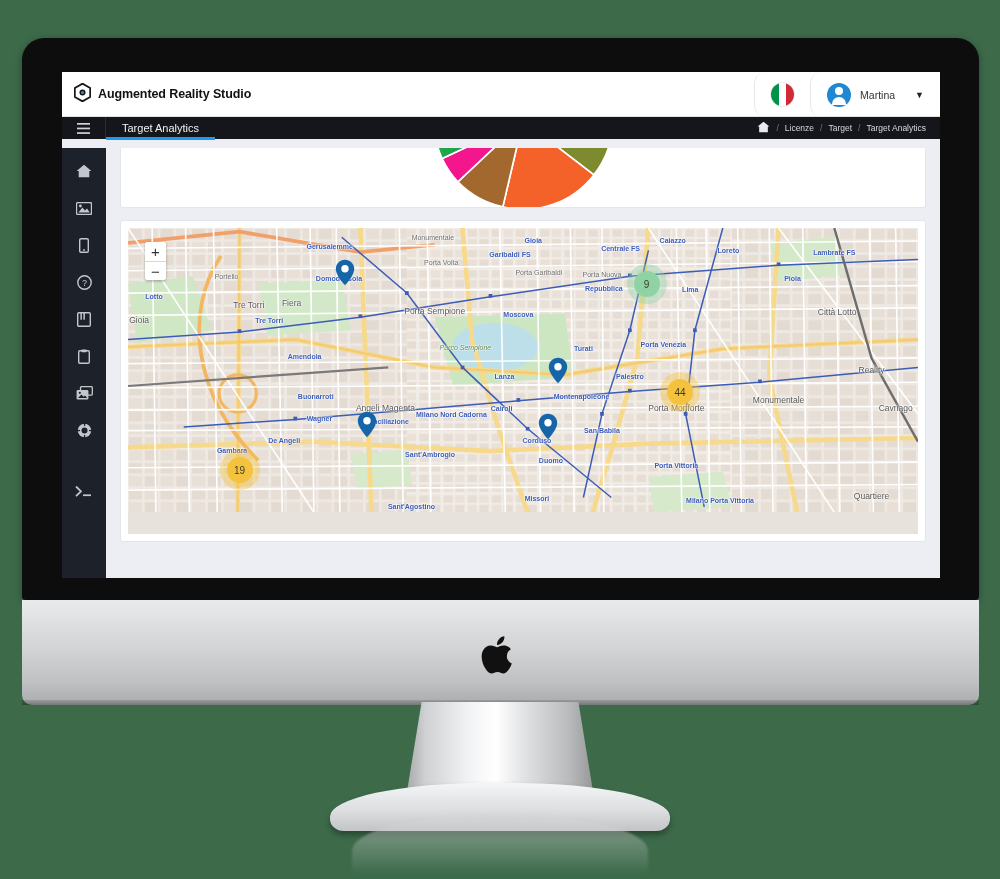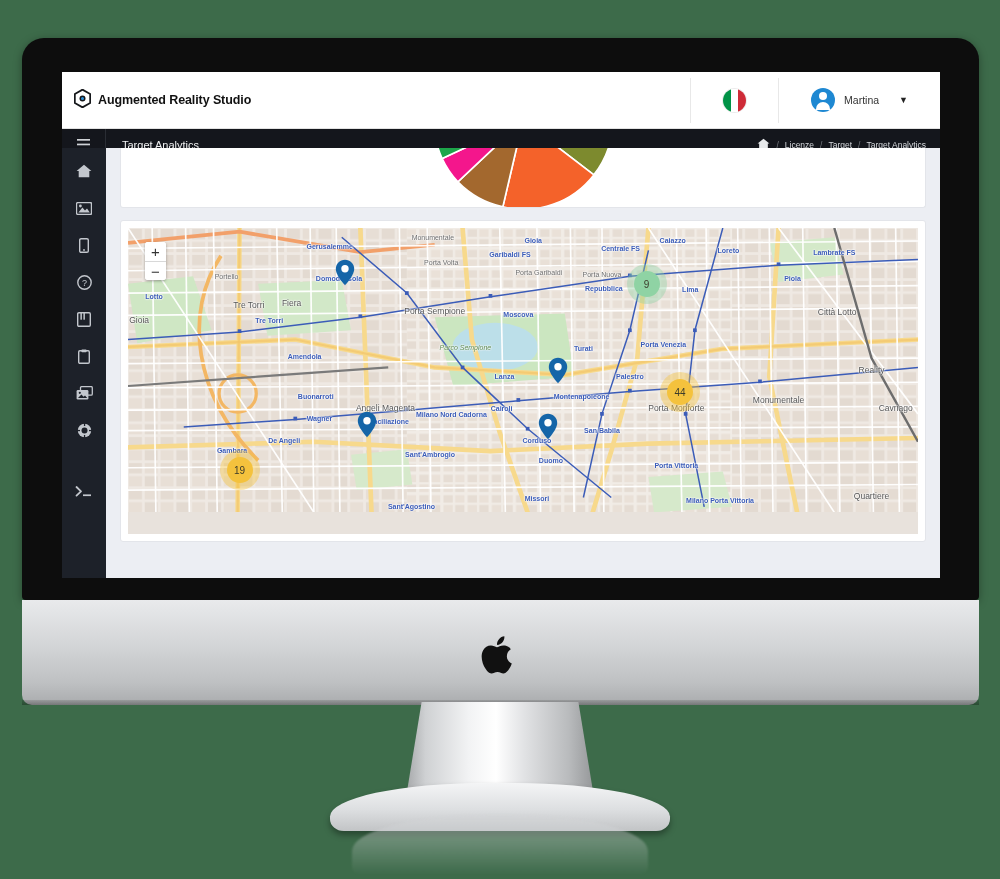--- a/index.html
+++ b/index.html
@@ -60,38 +60,38 @@
     position:absolute; left:22px; bottom:-28px; width:296px; height:60px;
     background:linear-gradient(180deg, rgba(210,212,214,.55), rgba(210,212,214,0));
     border-radius: 46% 46% 10px 10px / 60% 60% 8px 8px;
     filter: blur(1px);
   }
 
   
   .app { position: absolute; inset: 0; }
 
   .topbar {
-    height: 57px; background:#ffffff; display:flex; align-items:center;
+    height: 45px; background:#ffffff; display:flex; 
     border-bottom:1px solid #e2e2e2; position:relative;
   }
   .brand { display:flex; align-items:center; gap:7px; padding-left:12px; }
   .brand-name { font-size:12.5px; font-weight:bold; color:#111; letter-spacing:-.1px; }
   .topbar-right { margin-left:auto; display:flex; align-items:stretch; height:45px; }
-  .tb-cell { display:flex; align-items:center; padding:0 32px; border-left:1px solid #e8e8e8; }
+  .tb-cell { display:flex; align-items:center; padding:0 16px; border-left:1px solid #e8e8e8;border-radius:12px; }
   .flag { width:23px; height:23px; border-radius:50%; overflow:hidden; display:flex; box-shadow:0 0 0 1px rgba(0,0,0,.08); }
   .flag i { display:block; height:100%; flex:1; }
   .flag .g{background:#009246;} .flag .w{background:#ffffff;} .flag .r{background:#ce2b37;}
   .avatar { width:24px; height:24px; border-radius:50%; background:#1e88d2; position:relative; flex:none; }
   .avatar:before{content:"";position:absolute;left:50%;top:4px;transform:translateX(-50%);width:8px;height:8px;border-radius:50%;background:#fff;}
   .avatar:after{content:"";position:absolute;left:50%;bottom:2px;transform:translateX(-50%);width:14px;height:8px;border-radius:7px 7px 0 0;background:#fff;}
   .username { font-size:10.5px; color:#333; margin-left:9px; }
   .caret { margin-left:20px; color:#222; font-size:9px; }
 
   .navbar {
-    height:31px; background:#14161c; display:flex; align-items:stretch; position:relative;
+    height:22px; background:#14161c; display:flex; align-items:stretch; position:relative;
   }
   .burger { width:44px; display:flex; align-items:center; justify-content:center; color:#cfd2d6; font-size:13px; border-right:1px solid #2a2d34; }
   .tab { display:flex; align-items:center; padding:0 16px; color:#f0f1f2; font-size:11px; position:relative; }
   .tab.active:after{ content:""; position:absolute; left:0; right:0; bottom:-1px; height:3px; background:#1b9bf0; }
   .breadcrumb { margin-left:auto; display:flex; align-items:center; gap:6px; padding-right:14px; color:#c9ccd1; font-size:8.5px; }
   .breadcrumb .sep{ color:#75797f; }
   .breadcrumb .crumb{ color:#d6d9dd; }
 
   .body-row { position:absolute; left:0; right:0; top:76px; bottom:0; display:flex; }
   .sidebar { width:44px; background:#1d2129; padding-top:12px; display:flex; flex-direction:column; align-items:center; gap:15px; }

